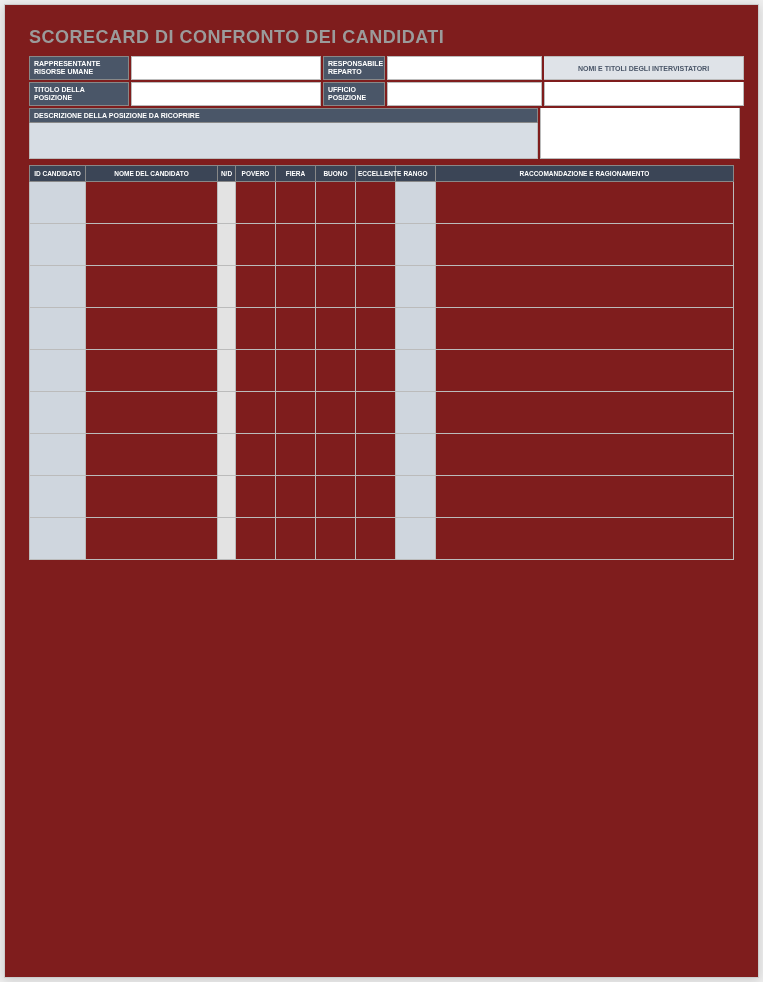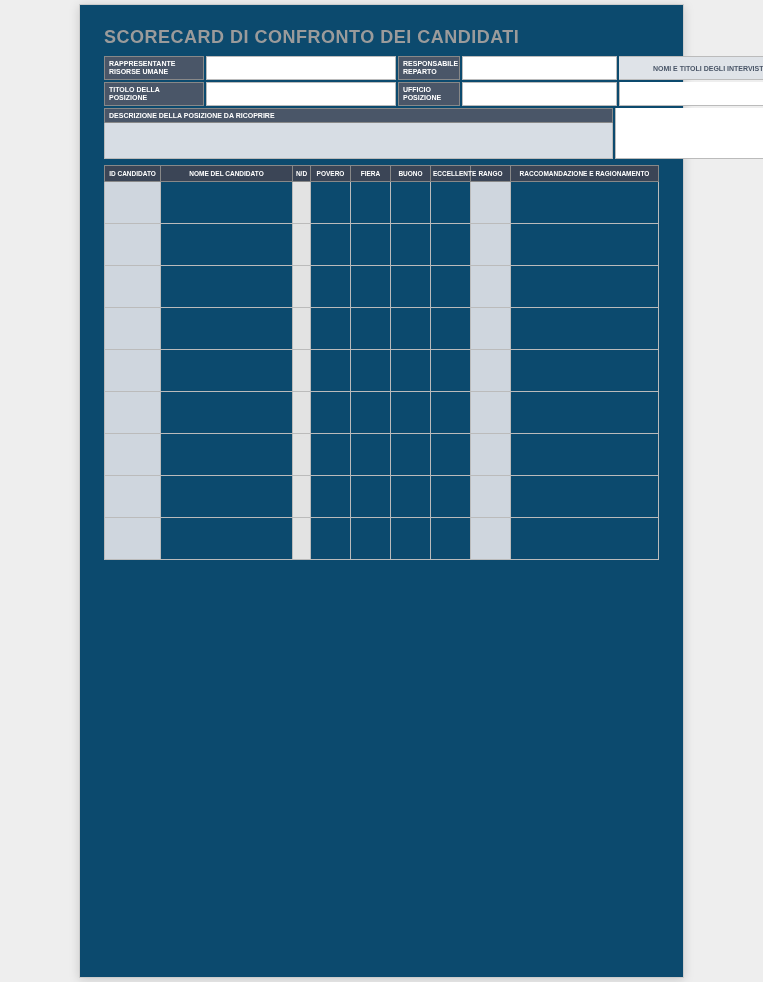--- a/index.html
+++ b/index.html
@@ -4,23 +4,23 @@
 <style>
   * { box-sizing: border-box; margin: 0; padding: 0; }
   body {
     background: #eee;
     font-family: Arial, sans-serif;
     display: flex;
     justify-content: center;
     padding: 4px;
   }
   .page {
-    width: 605px;
+    width: 755px;
     height: 974px;
-    background: #0c4a6e;
+    background: #7f1d1d;
     border: 1px solid #ccc;
     box-shadow: 0 2px 10px rgba(0,0,0,0.15);
     padding: 22px 24px;
   }
   .title {
     font-size: 18px;
     font-weight: bold;
     color: #9b9b9b;
     letter-spacing: 0.5px;
     margin-bottom: 8px;

